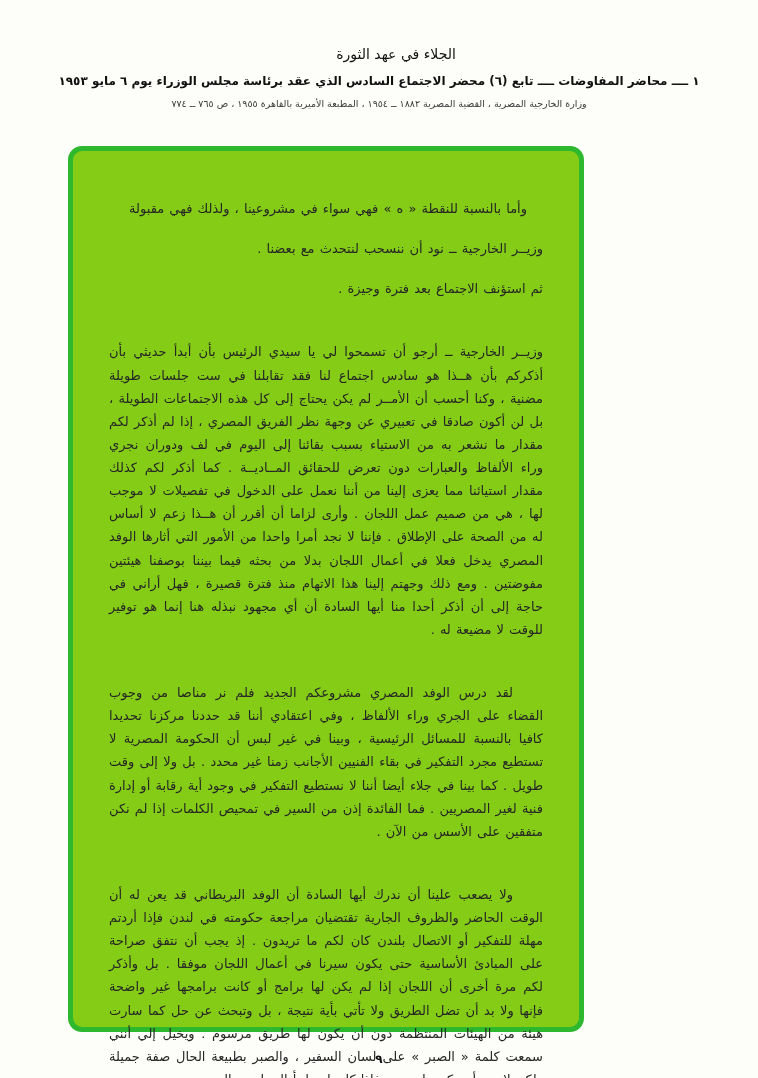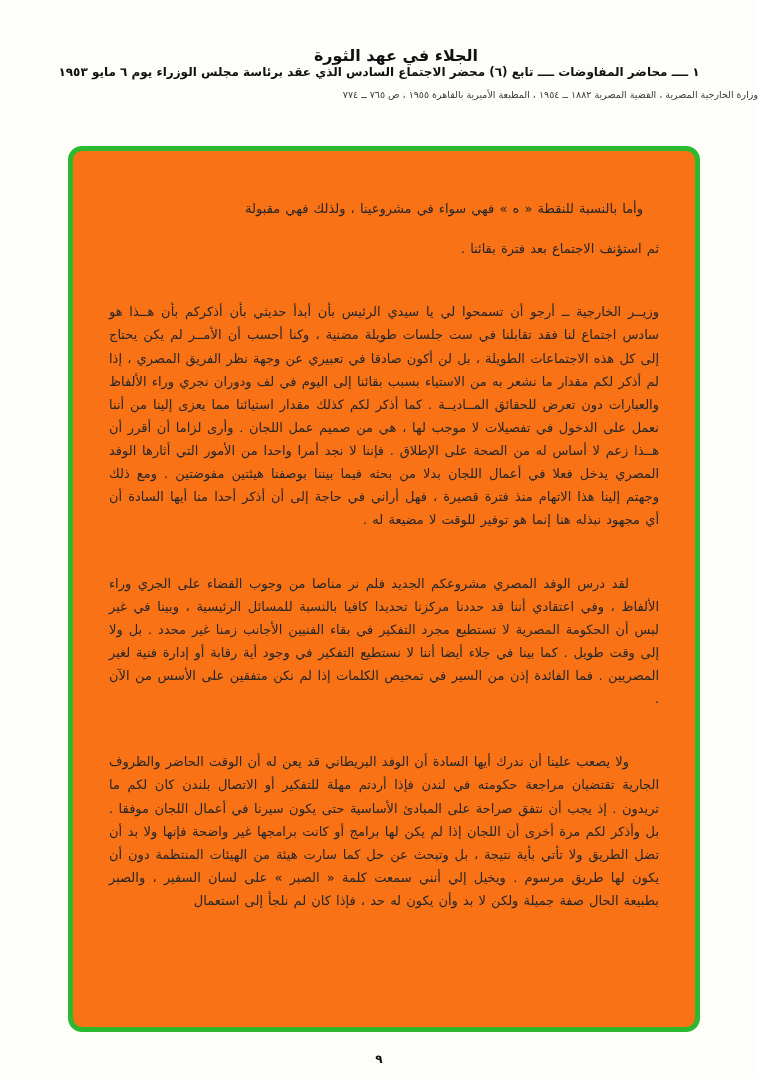--- a/index.html
+++ b/index.html
@@ -13,50 +13,51 @@
     height: 1078px;
     background: #fdfdfa;
     overflow: hidden;
     font-family: "DejaVu Sans", sans-serif;
     color: #1c1c1c;
   }
   .doc-title {
     padding-top: 46px;
     text-align: center;
     direction: rtl;
-    font-weight: bold;
-    font-size: 16px;
+    font-weight: normal;
+    font-size: 14px;
     color: #111;
     padding-left: 34px;
   }
   .heading-line {
+    margin-top: 12px;
     text-align: center;
     direction: rtl;
     font-weight: bold;
     font-size: 12px;
     color: #111;
     padding: 0 30px;
   }
   .source-line {
     margin-top: 10px;
-    text-align: right;
+    text-align: center;
     direction: rtl;
     font-size: 9.5px;
     color: #3a3a3a;
   }
   .green-box {
     position: absolute;
     left: 68px;
     top: 146px;
-    width: 632px;
+    width: 516px;
     height: 886px;
     box-sizing: border-box;
     border: 5px solid #2eb82e;
     border-radius: 14px;
-    background: #f97316;
+    background: #84cc16;
     padding: 46px 36px 20px 36px;
     direction: rtl;
   }
   .para {
     font-size: 13px;
     line-height: 1.78;
     text-align: justify;
     color: #262626;
     margin: 0 0 13px 0;
     word-spacing: 1px;
@@ -87,23 +88,24 @@
   <div class="doc-title">الجلاء في عهد الثورة</div>
 
   <div class="heading-line">١ ــــ محاضر المفاوضات ــــ تابع (٦) محضر الاجتماع السادس الذي عقد برئاسة مجلس الوزراء يوم ٦ مايو ١٩٥٣</div>
 
   <div class="source-line">وزارة الخارجية المصرية ، القضية المصرية ١٨٨٢ ــ ١٩٥٤ ، المطبعة الأميرية بالقاهرة ١٩٥٥ ، ص ٧٦٥ ــ ٧٧٤</div>
 
   <div class="green-box">
 
     <p class="para short indent-sm">وأما بالنسبة للنقطة « ه » فهي سواء في مشروعينا ، ولذلك فهي مقبولة</p>
 
+    <p class="para short">وزيــر الخارجية ــ نود أن ننسحب لنتحدث مع بعضنا .</p>
 
 
-    <p class="para short">ثم استؤنف الاجتماع بعد فترة بقائنا .</p>
+    <p class="para short">ثم استؤنف الاجتماع بعد فترة وجيزة .</p>
 
     <p class="para gap-top">وزيــر الخارجية ــ أرجو أن تسمحوا لي يا سيدي الرئيس بأن أبدأ حديثي بأن أذكركم بأن هــذا هو سادس اجتماع لنا فقد تقابلنا في ست جلسات طويلة مضنية ، وكنا أحسب أن الأمــر لم يكن يحتاج إلى كل هذه الاجتماعات الطويلة ، بل لن أكون صادقا في تعبيري عن وجهة نظر الفريق المصري ، إذا لم أذكر لكم مقدار ما نشعر به من الاستياء بسبب بقائنا إلى اليوم في لف ودوران نجري وراء الألفاظ والعبارات دون تعرض للحقائق المــاديــة . كما أذكر لكم كذلك مقدار استيائنا مما يعزى إلينا من أننا نعمل على الدخول في تفصيلات لا موجب لها ، هي من صميم عمل اللجان . وأرى لزاما أن أقرر أن هــذا زعم لا أساس له من الصحة على الإطلاق . فإننا لا نجد أمرا واحدا من الأمور التي أثارها الوفد المصري يدخل فعلا في أعمال اللجان بدلا من بحثه فيما بيننا بوصفنا هيئتين مفوضتين . ومع ذلك وجهتم إلينا هذا الاتهام منذ فترة قصيرة ، فهل أراني في حاجة إلى أن أذكر أحدا منا أيها السادة أن أي مجهود نبذله هنا إنما هو توفير للوقت لا مضيعة له .</p>
 
     <p class="para indent-lg gap-top">لقد درس الوفد المصري مشروعكم الجديد فلم نر مناصا من وجوب القضاء على الجري وراء الألفاظ ، وفي اعتقادي أننا قد حددنا مركزنا تحديدا كافيا بالنسبة للمسائل الرئيسية ، وبينا في غير لبس أن الحكومة المصرية لا تستطيع مجرد التفكير في بقاء الفنيين الأجانب زمنا غير محدد . بل ولا إلى وقت طويل . كما بينا في جلاء أيضا أننا لا نستطيع التفكير في وجود أية رقابة أو إدارة فنية لغير المصريين . فما الفائدة إذن من السير في تمحيص الكلمات إذا لم نكن متفقين على الأسس من الآن .</p>
 
     <p class="para indent-lg gap-top">ولا يصعب علينا أن ندرك أيها السادة أن الوفد البريطاني قد يعن له أن الوقت الحاضر والظروف الجارية تقتضيان مراجعة حكومته في لندن فإذا أردتم مهلة للتفكير أو الاتصال بلندن كان لكم ما تريدون . إذ يجب أن نتفق صراحة على المبادئ الأساسية حتى يكون سيرنا في أعمال اللجان موفقا . بل وأذكر لكم مرة أخرى أن اللجان إذا لم يكن لها برامج أو كانت برامجها غير واضحة فإنها ولا بد أن تضل الطريق ولا تأتي بأية نتيجة ، بل وتبحث عن حل كما سارت هيئة من الهيئات المنتظمة دون أن يكون لها طريق مرسوم . ويخيل إلي أنني سمعت كلمة « الصبر » على لسان السفير ، والصبر بطبيعة الحال صفة جميلة ولكن لا بد وأن يكون له حد ، فإذا كان لم نلجأ إلى استعمال</p>
 
   </div>
 
   <div class="page-number">٩</div>

